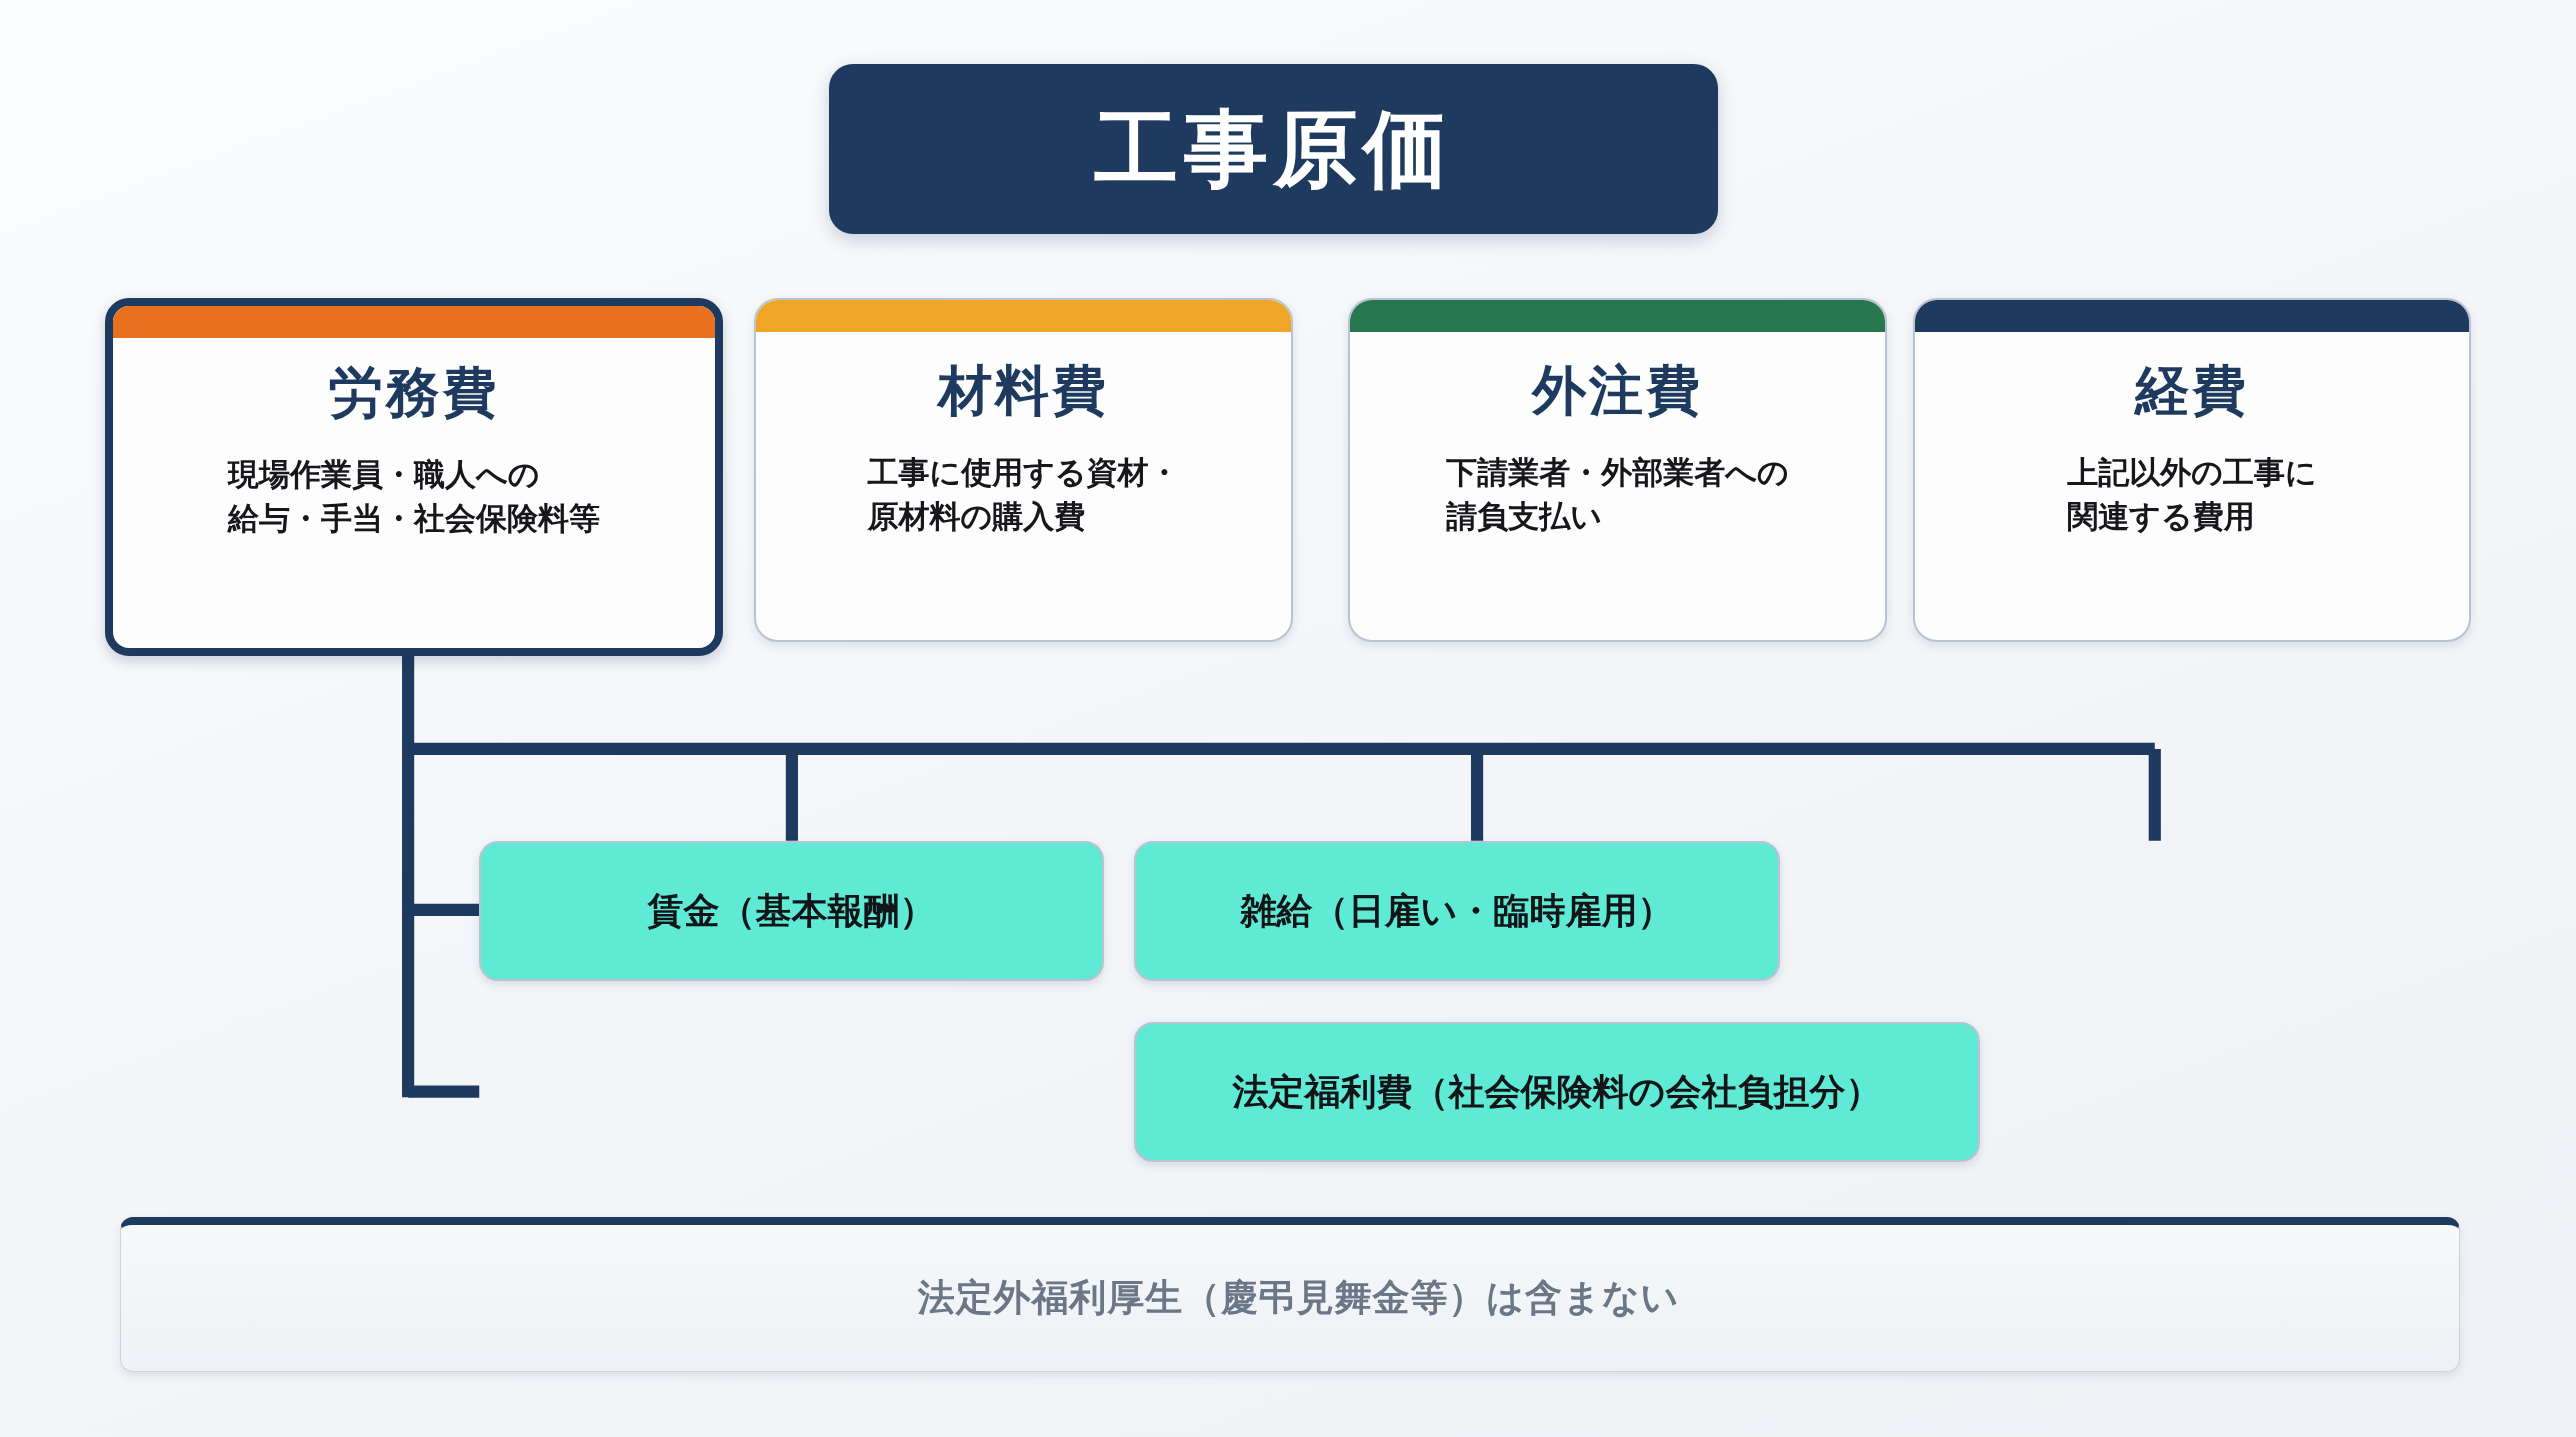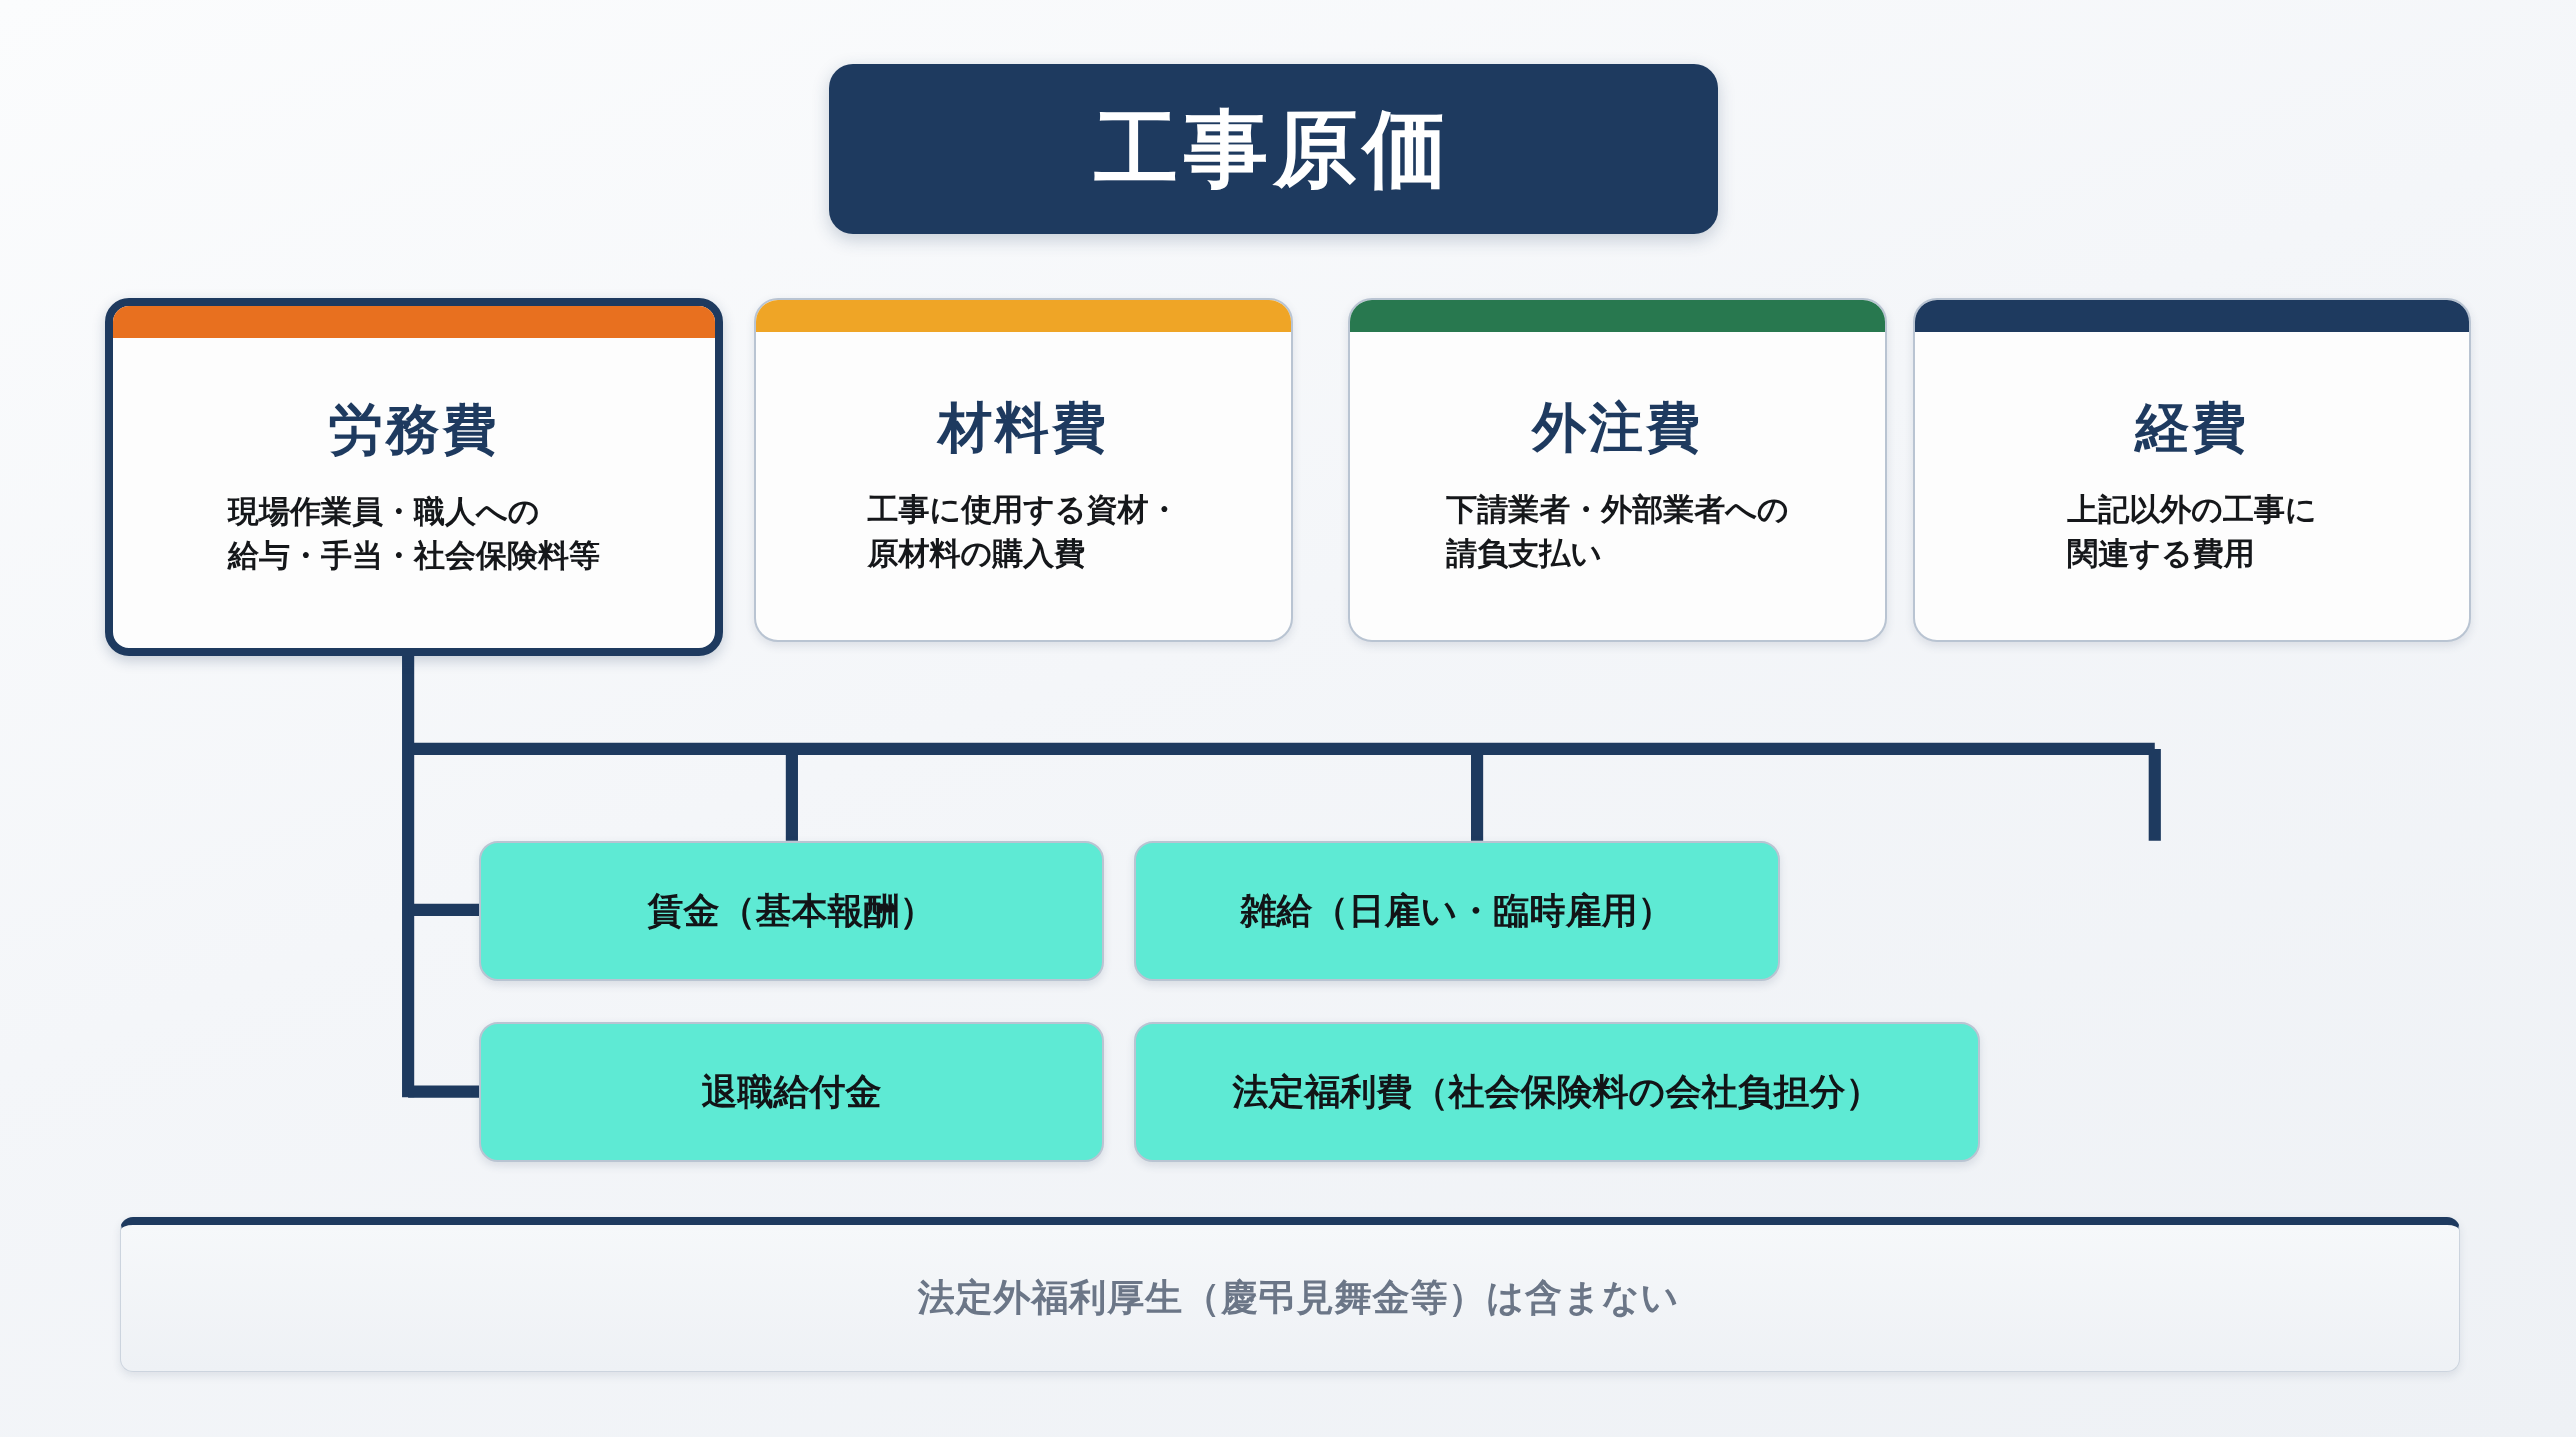--- a/index.html
+++ b/index.html
@@ -71,21 +71,20 @@
   .card-topbar {
     width: 100%;
     height: 32px;
   }
   .card.active .card-topbar { height: 32px; }
   .card-body {
     padding: 0 35px;
     display: flex;
     flex-direction: column;
     align-items: center;
-    margin-top: 37px;
   }
   .card-title {
     color: #1e3a5f;
     font-size: 54px;
     font-weight: bold;
     letter-spacing: 2.8px;
     margin-top: 32px;
     line-height: 1;
     white-space: nowrap;
   }
@@ -240,23 +239,20 @@
     </div>
 
   </div>
 
   <div class="sub" id="sub-0">
     <span class="sub-label">賃金（基本報酬）</span>
   </div>
   <div class="sub" id="sub-1">
     <span class="sub-label">雑給（日雇い・臨時雇用）</span>
   </div>
-  <div class="sub" id="sub-3">
-    <span class="sub-label">退職給付金</span>
-  </div>
   <div class="sub" id="sub-4">
     <span class="sub-label">法定福利費（社会保険料の会社負担分）</span>
   </div>
 
   <div class="footer-note">
     <span class="footer-text">法定外福利厚生（慶弔見舞金等）は含まない</span>
   </div>
 
 </div>
 

